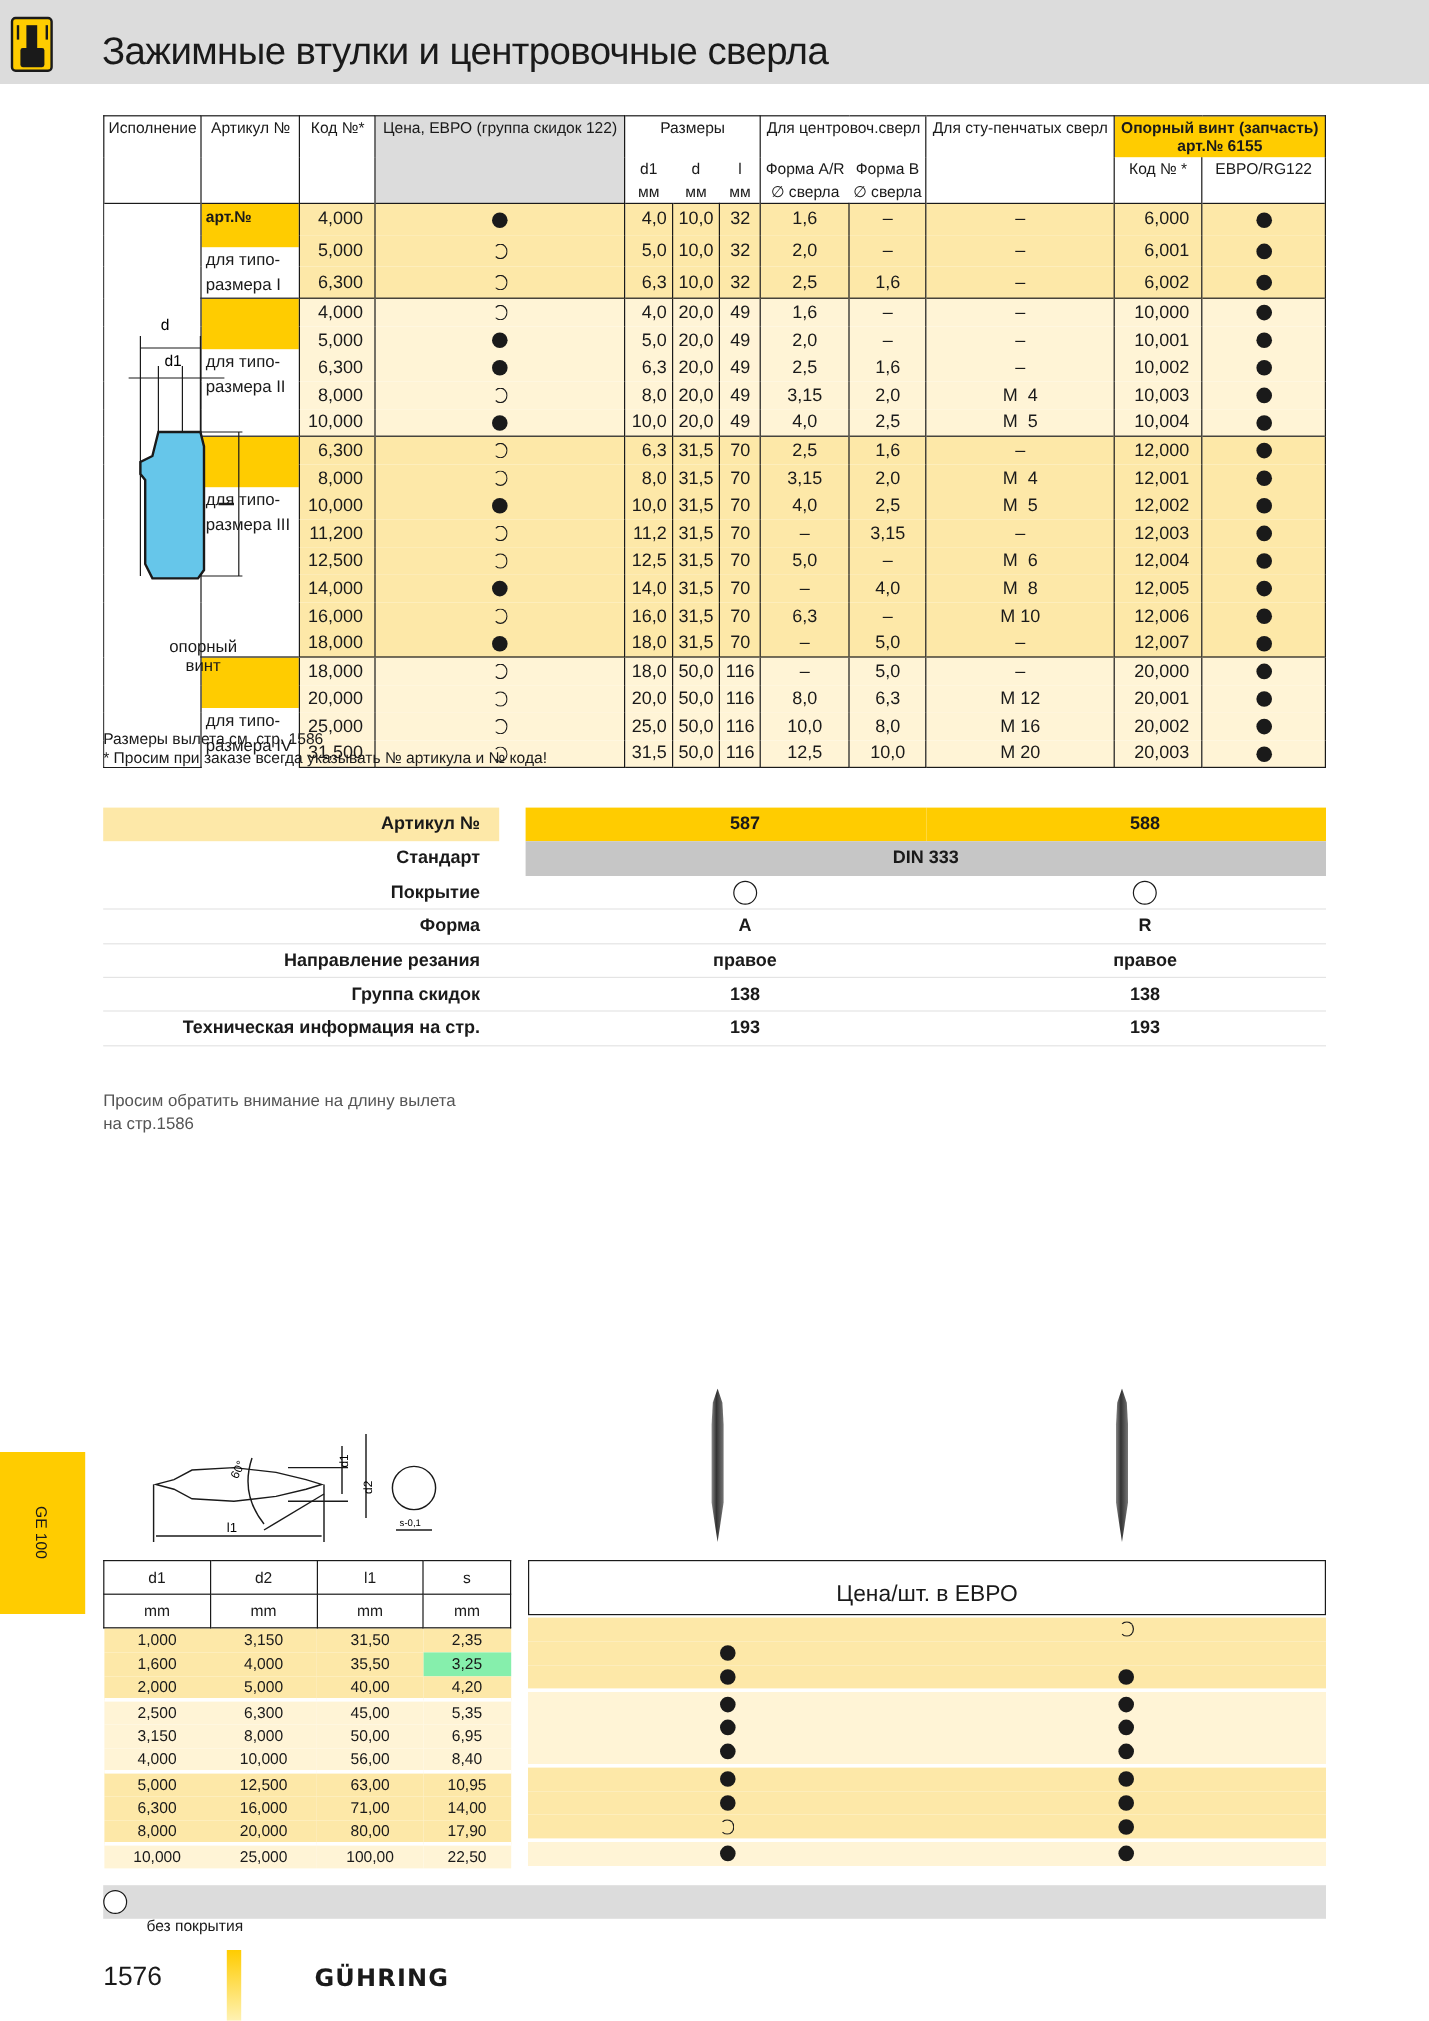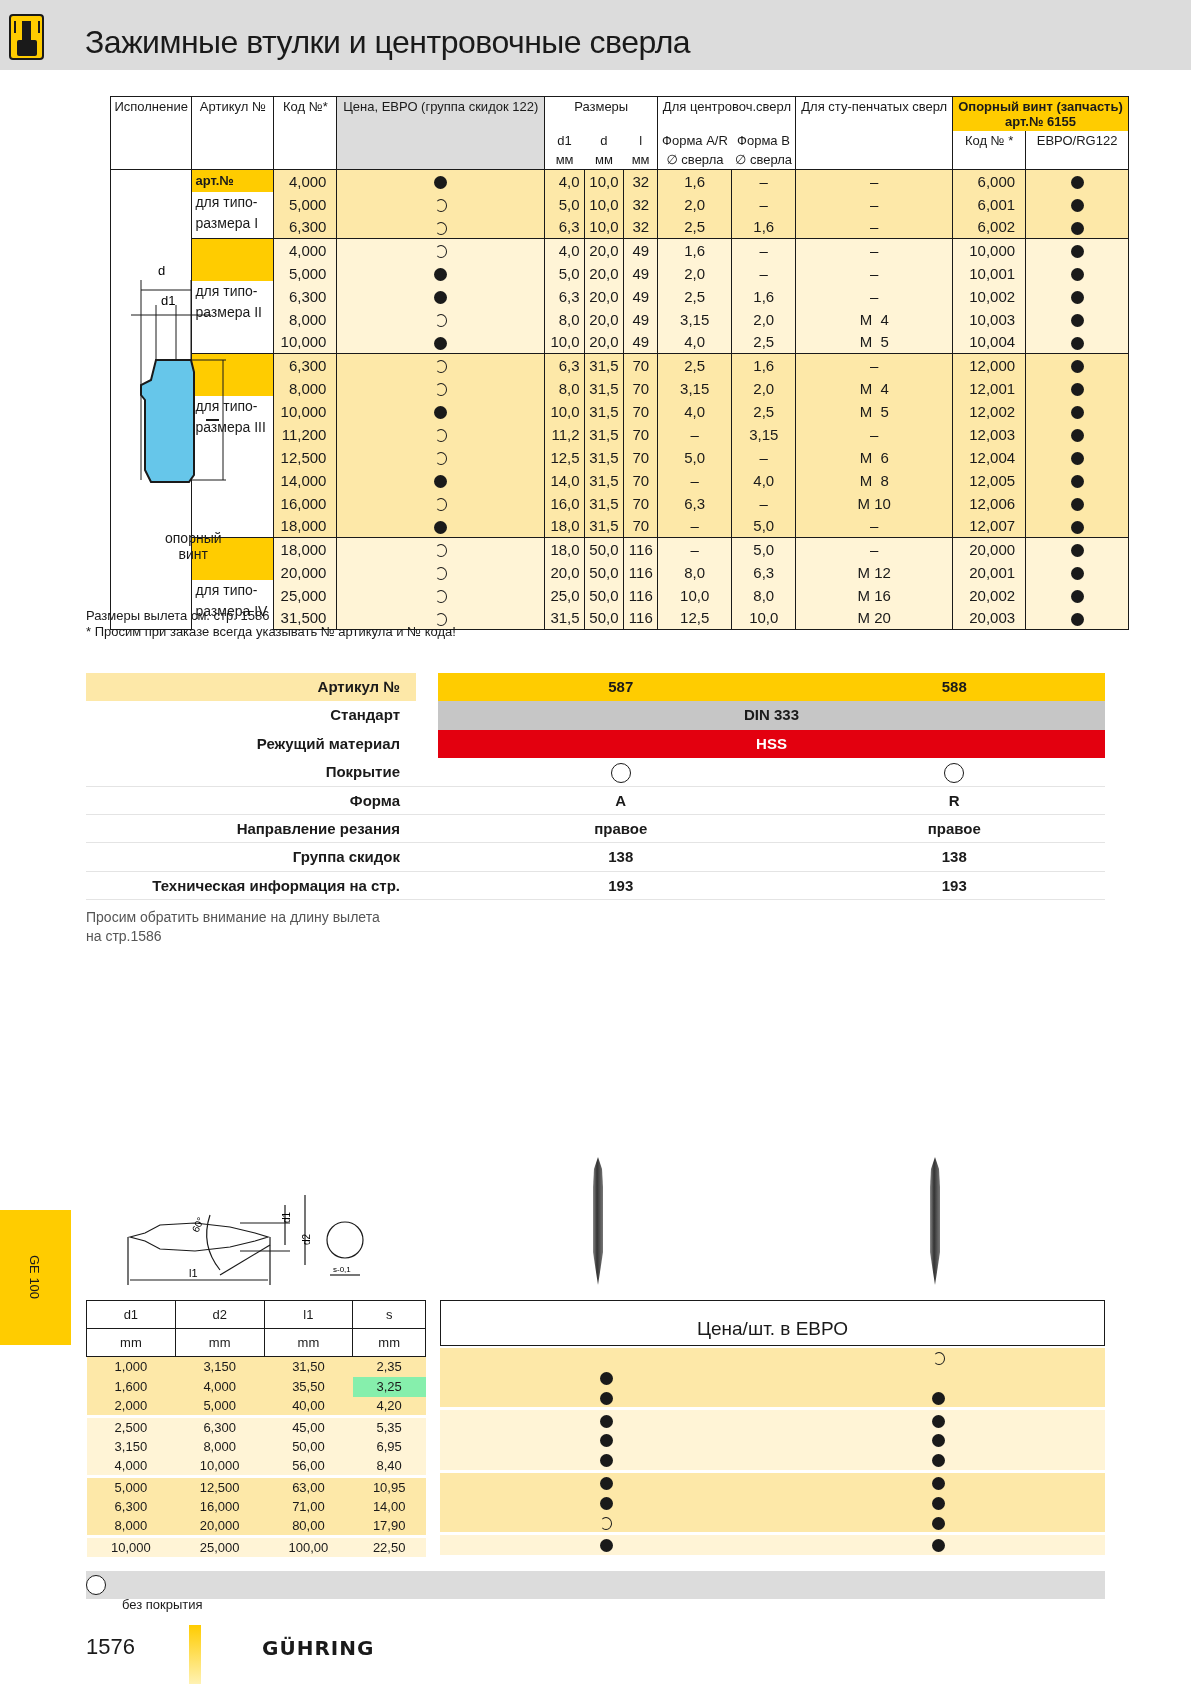--- a/index.html
+++ b/index.html
@@ -4,21 +4,21 @@
 <style>
   * { box-sizing: border-box; margin: 0; padding: 0; }
   body { width: 1191px; height: 1684px; background: #fff; font-family: "Liberation Sans", sans-serif; color: #1a1a1a; position: relative; overflow: hidden; }
   .header { position: absolute; left: 0; top: 0; width: 1191px; height: 70px; background: #dcdcdc; }
   .header-icon { position: absolute; left: 9px; top: 14px; width: 35px; height: 46px; background: #ffcc00; border: 2px solid #1a1a1a; border-radius: 4px; }
   .header-icon .body1 { position: absolute; left: 11px; top: 5px; width: 9px; height: 34px; background: #1a1a1a; }
   .header-icon .body2 { position: absolute; left: 6px; top: 24px; width: 20px; height: 16px; background: #1a1a1a; border-radius: 2px; }
   .header-icon .arr { position: absolute; top: 5px; width: 2px; height: 12px; background: #1a1a1a; }
   .header-title { position: absolute; left: 85px; top: 24px; font-size: 32px; font-weight: normal; letter-spacing: -0.5px; color: #1a1a1a; }
 
-  table.main { position: absolute; left: 86px; top: 96px; width: 1019px; border-collapse: collapse; font-size: 15px; margin-left: 24px; }
+  table.main { position: absolute; left: 86px; top: 96px; width: 1019px; border-collapse: collapse; font-size: 15px; }
   table.main td { height: 23px; padding: 0 4px; text-align: center; vertical-align: middle; }
   table.main .hdr td { font-size: 13px; height: auto; padding: 2px 2px; vertical-align: top; }
   .bl { border-left: 1.5px solid #1a1a1a; }
   .br { border-right: 1.5px solid #1a1a1a; }
   .bt { border-top: 1.5px solid #1a1a1a; }
   .bb { border-bottom: 1.5px solid #1a1a1a; }
   .g1 td.c { background: #fde8a8; }
   .g2 td.c { background: #fff4d6; }
   .dot { display: inline-block; width: 13px; height: 13px; border-radius: 50%; vertical-align: middle; }
   .dot.full { background: #1a1a1a; }
@@ -118,21 +118,21 @@
               <line x1="92" y1="100" x2="92" y2="220"></line>
             </g>
             <path d="M25 100 L60 100 L63 112 L63 215 L58 222 L20 222 L14 210 L14 140 L10 135 L10 125 L20 120 Z" fill="#66c6ea" stroke="#1a1a1a" stroke-width="2"></path>
             <text x="27" y="15" font-size="13">d</text>
             <text x="30" y="45" font-size="13">d1</text>
             <line x1="75" y1="160" x2="88" y2="160" stroke="#1a1a1a" stroke-width="2"></line>
           </svg>
           <div style="position:absolute;left:54px;top:360px;font-size:14px">опорный винт</div>
         </td>
         <td class="grp-label br bt" rowspan="3" style="padding:0 !important;background:#fff">
-          <div class="art-yellow" style="height:22px;line-height:22px"><span>арт.№</span></div>
+          <div class="art-yellow" style="height:36px;line-height:22px"><span>арт.№</span></div>
           <div style="padding:0 3px;white-space:pre-line;line-height:21px">для типо-
 размера I</div>
         </td>
         <td class="c br num bt">4,000</td>
         <td class="c br bt"><span class="dot full"></span></td>
         <td class="c num bt" style="padding-right:4px!important">4,0</td>
         <td class="c bl br bt">10,0</td>
         <td class="c br bt">32</td>
         <td class="c br bt">1,6</td>
         <td class="c br bt">–</td>
@@ -393,25 +393,20 @@
     <div class="spec-row" style="border-bottom:none">
       <div class="lbl" style="background:#fde8a8">Артикул №</div>
       <div class="gap"></div>
       <div class="v" style="background:#ffcc00">587</div>
       <div class="v" style="background:#ffcc00">588</div>
     </div>
     <div class="spec-row" style="border-bottom:none">
       <div class="lbl" style="">Стандарт</div>
       <div class="gap"></div>
       <div class="vfull" style="background:#c6c6c6">DIN 333</div>
-    </div>
-    <div class="spec-row" style="border-bottom:none">
-      <div class="lbl" style="">Режущий материал</div>
-      <div class="gap"></div>
-      <div class="vfull" style="background:#e3000f;color:#fff">HSS</div>
     </div>
     <div class="spec-row" style="">
       <div class="lbl" style="">Покрытие</div>
       <div class="gap"></div>
       <div class="v"><span class="ocircle"></span></div>
       <div class="v"><span class="ocircle"></span></div>
     </div>
     <div class="spec-row" style="">
       <div class="lbl" style="">Форма</div>
       <div class="gap"></div>

